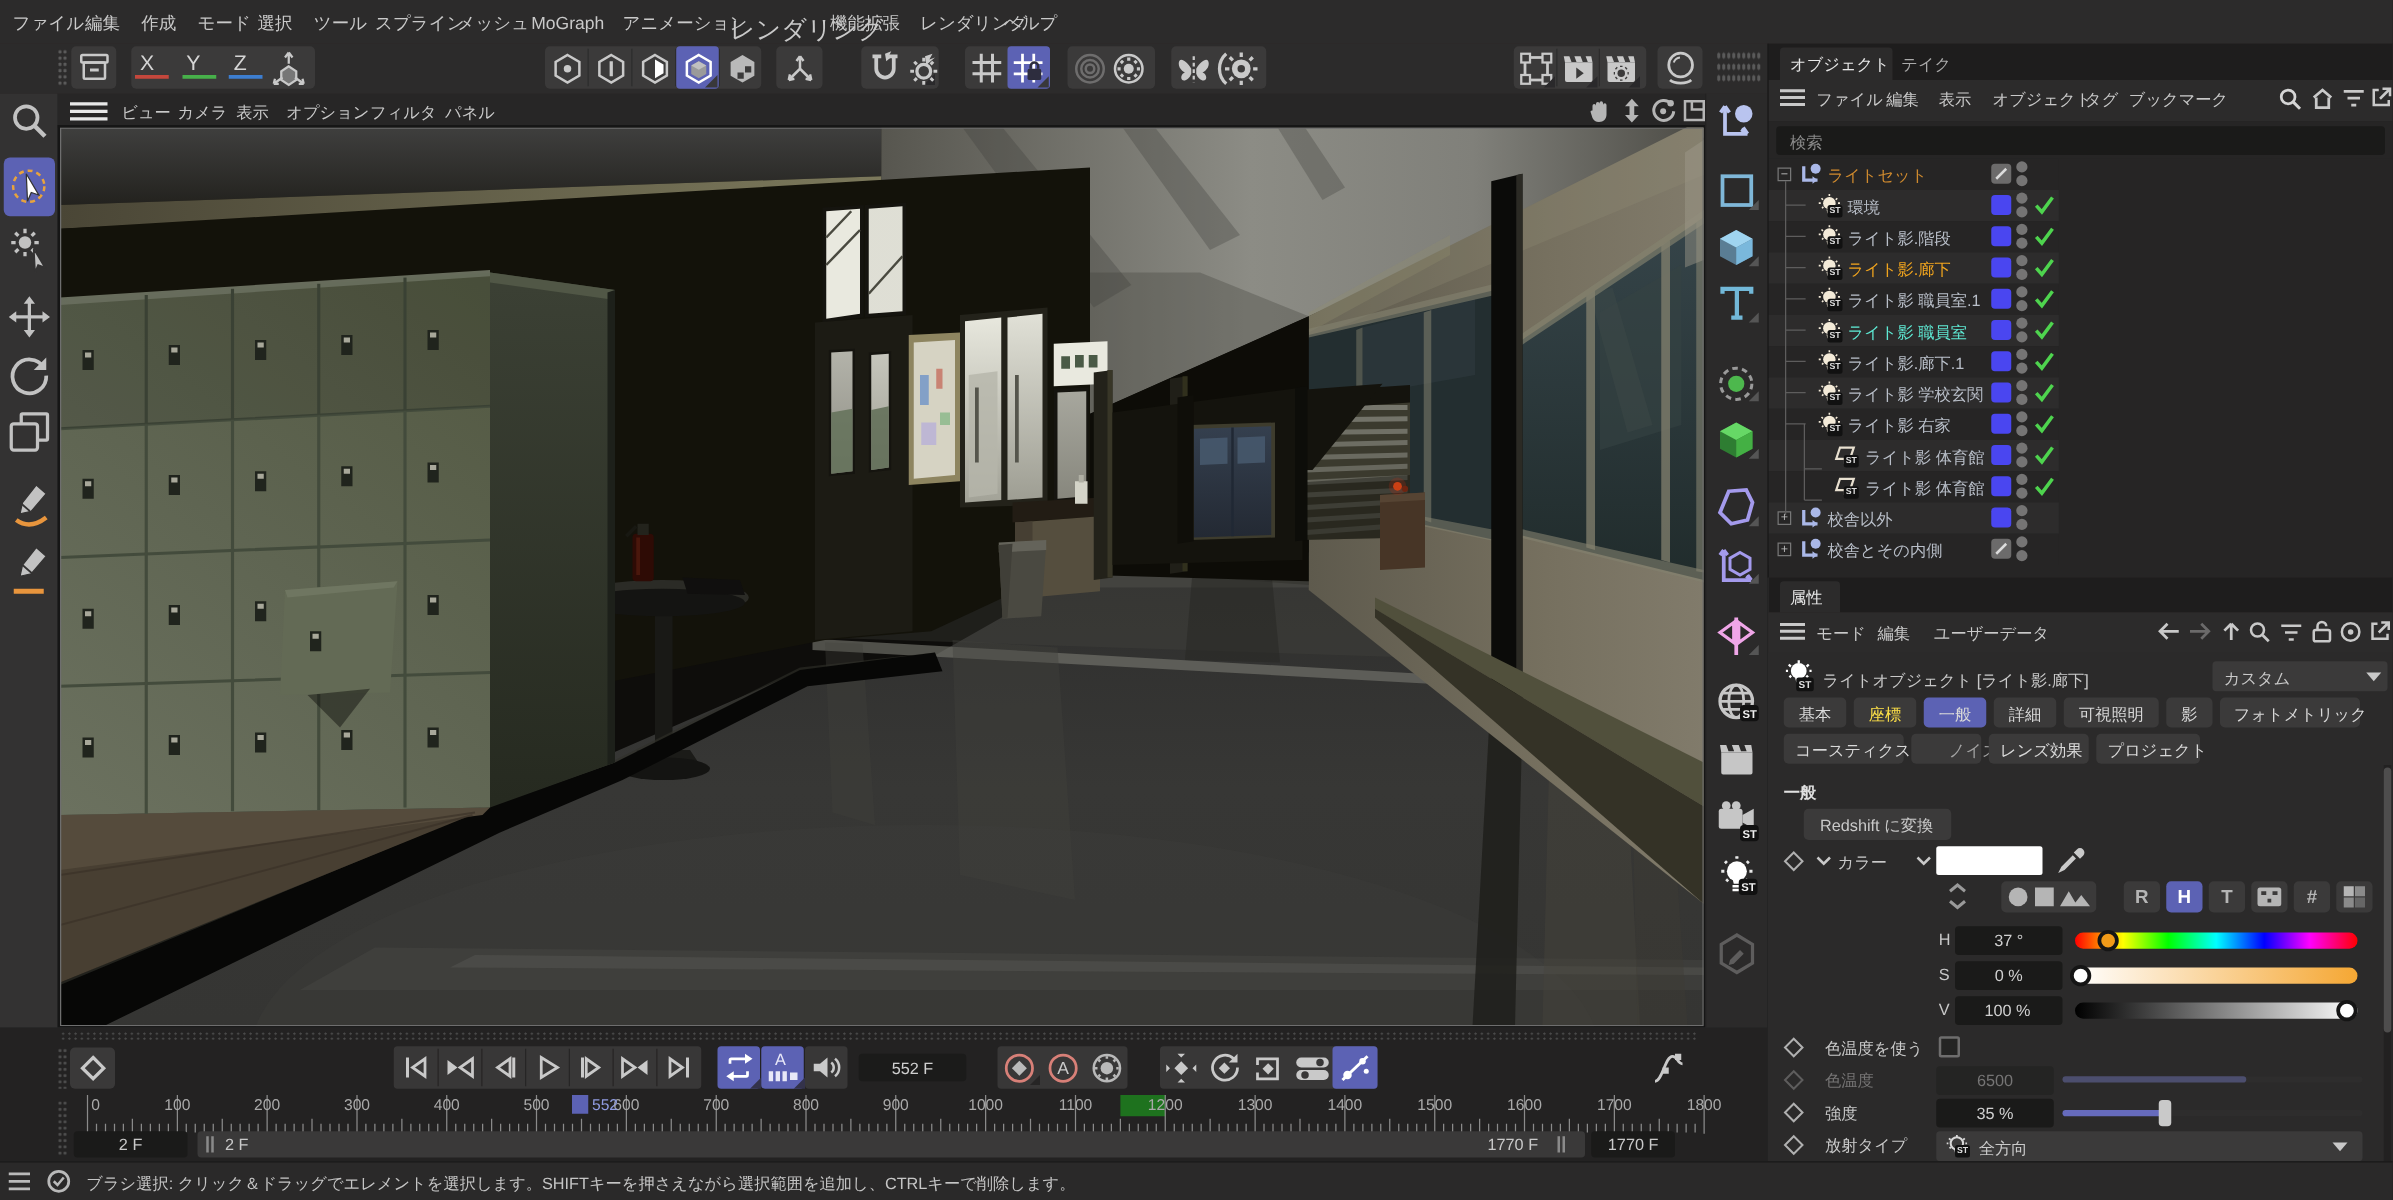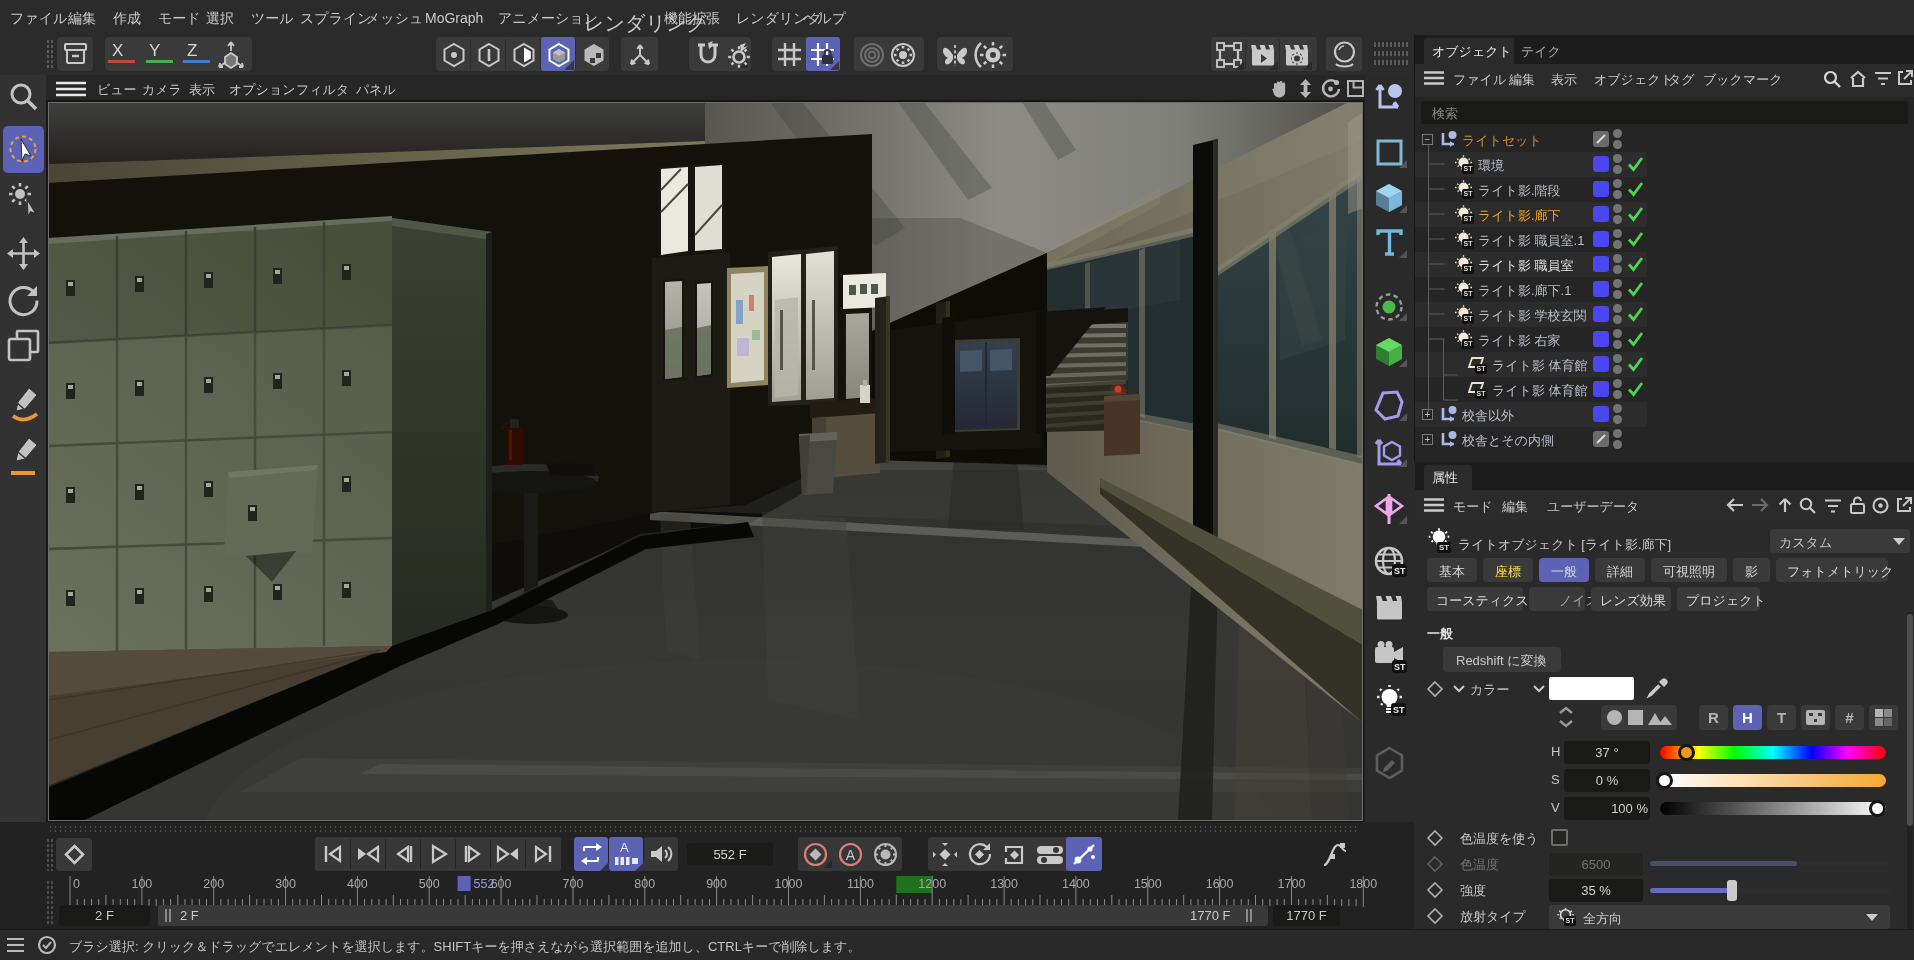--- a/index.html
+++ b/index.html
@@ -710,21 +710,21 @@
     </g>
   </svg>
 <div class="ab" style="left:1462px;top:239px;width:12px;height:10px;background:#111;border-radius:2px;color:#ddd;font-size:7px;font-weight:bold;text-align:center;line-height:10px">ST</div>
 <div class="ab" style="left:1593px;top:231px;width:16px;height:16px;background:#4a46f0;border-radius:3px"></div>
 <div class="ab" style="left:1613px;top:229px;width:9px;height:9px;background:#757474;border-radius:50%"></div>
 <div class="ab" style="left:1613px;top:240px;width:9px;height:9px;background:#757474;border-radius:50%"></div>
 <svg style="left:1627px;top:231px" width="17" height="16" viewBox="0 0 17 16">
     <path d="M2 8.5l4.5 5L15 2" fill="none" stroke="#4ed44e" stroke-width="2.8"></path>
   </svg>
 <div class="ab" style="left:1415px;top:252px;width:232px;height:25px;background:#2d2c2c"></div>
-<div class="tx" style="left:1478px;top:257px;color:#e5e5e5">ライト影 職員室</div>
+<div class="tx" style="left:1478px;top:257px;color:#5eead4">ライト影 職員室</div>
 <svg style="left:1453px;top:254px" width="21" height="21" viewBox="0 0 21 21">
     <circle cx="10.5" cy="8.5" r="5" fill="#f3ead8"></circle>
     <path d="M8.2 13.5h4.6l-.7 3h-3.2z" fill="#f3ead8"></path>
     <g stroke="#f3ead8" stroke-width="1.3">
       <path d="M10.5 1.2V2.8M4.2 4.6l1.2 1.2M16.8 4.6l-1.2 1.2M2 8.5h1.6M17.4 8.5H19M4.6 12.6l1.1-1.1M16.4 12.6l-1.1-1.1"></path>
     </g>
   </svg>
 <div class="ab" style="left:1462px;top:264px;width:12px;height:10px;background:#111;border-radius:2px;color:#ddd;font-size:7px;font-weight:bold;text-align:center;line-height:10px">ST</div>
 <div class="ab" style="left:1593px;top:256px;width:16px;height:16px;background:#4a46f0;border-radius:3px"></div>
 <div class="ab" style="left:1613px;top:254px;width:9px;height:9px;background:#757474;border-radius:50%"></div>
@@ -967,21 +967,21 @@
     </g>
   </svg>
 <div class="tx" style="left:1551px;top:744px;color:#c9c9c9">H</div>
 <div class="ab" style="left:1564px;top:741px;width:86px;height:23px;background:#1a1a19;border-radius:3px"></div>
 <div class="ab" style="left:1564px;top:745px;width:86px;text-align:center;color:#d0d0d0;font-size:13px">37 °</div>
 <div class="tx" style="left:1551px;top:772px;color:#c9c9c9">S</div>
 <div class="ab" style="left:1564px;top:769px;width:86px;height:23px;background:#1a1a19;border-radius:3px"></div>
 <div class="ab" style="left:1564px;top:773px;width:86px;text-align:center;color:#d0d0d0;font-size:13px">0 %</div>
 <div class="tx" style="left:1551px;top:800px;color:#c9c9c9">V</div>
 <div class="ab" style="left:1564px;top:797px;width:86px;height:23px;background:#1a1a19;border-radius:3px"></div>
-<div class="ab" style="left:1564px;top:801px;width:84px;text-align:right;color:#d0d0d0;font-size:13px">100 %</div>
+<div class="ab" style="left:1564px;top:801px;width:84px;text-align:center;color:#d0d0d0;font-size:13px">100 %</div>
 <div class="ab" style="left:1660px;top:746px;width:226px;height:13px;border-radius:7px;background:linear-gradient(to right,#f00,#ff0 17%,#0f0 33%,#0ff 50%,#00f 67%,#f0f 83%,#f00)"></div>
 <div class="ab" style="left:1678px;top:744px;width:17px;height:17px;border-radius:50%;background:#f09a18;border:3px solid #151515"></div>
 <div class="ab" style="left:1660px;top:774px;width:226px;height:13px;border-radius:7px;background:linear-gradient(to right,#fff,#f5a733)"></div>
 <div class="ab" style="left:1656px;top:772px;width:17px;height:17px;border-radius:50%;background:#fff;border:3px solid #151515"></div>
 <div class="ab" style="left:1660px;top:802px;width:226px;height:13px;border-radius:7px;background:linear-gradient(to right,#000,#fff)"></div>
 <div class="ab" style="left:1869px;top:800px;width:17px;height:17px;border-radius:50%;background:#fff;border:3px solid #151515"></div>
 <svg style="left:1427px;top:830px" width="16" height="16" viewBox="0 0 16 16">
     <path d="M8 1l7 7-7 7-7-7z" fill="none" stroke="#b0b0b0" stroke-width="1.6"></path>
   </svg>
 <div class="tx" style="left:1460px;top:830px">色温度を使う</div>

